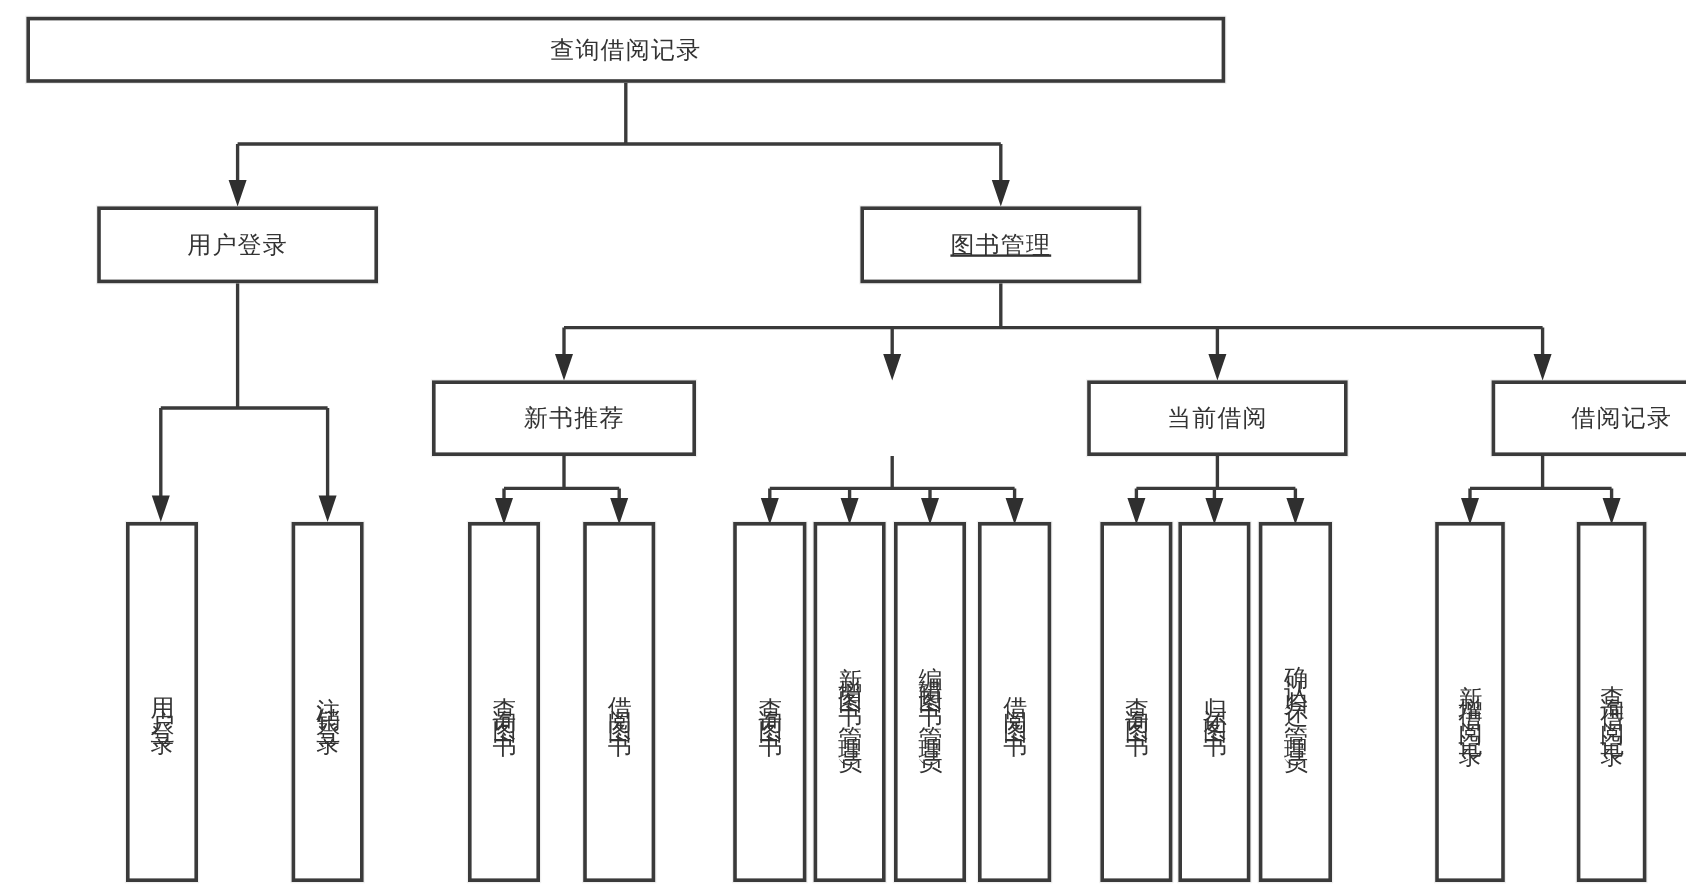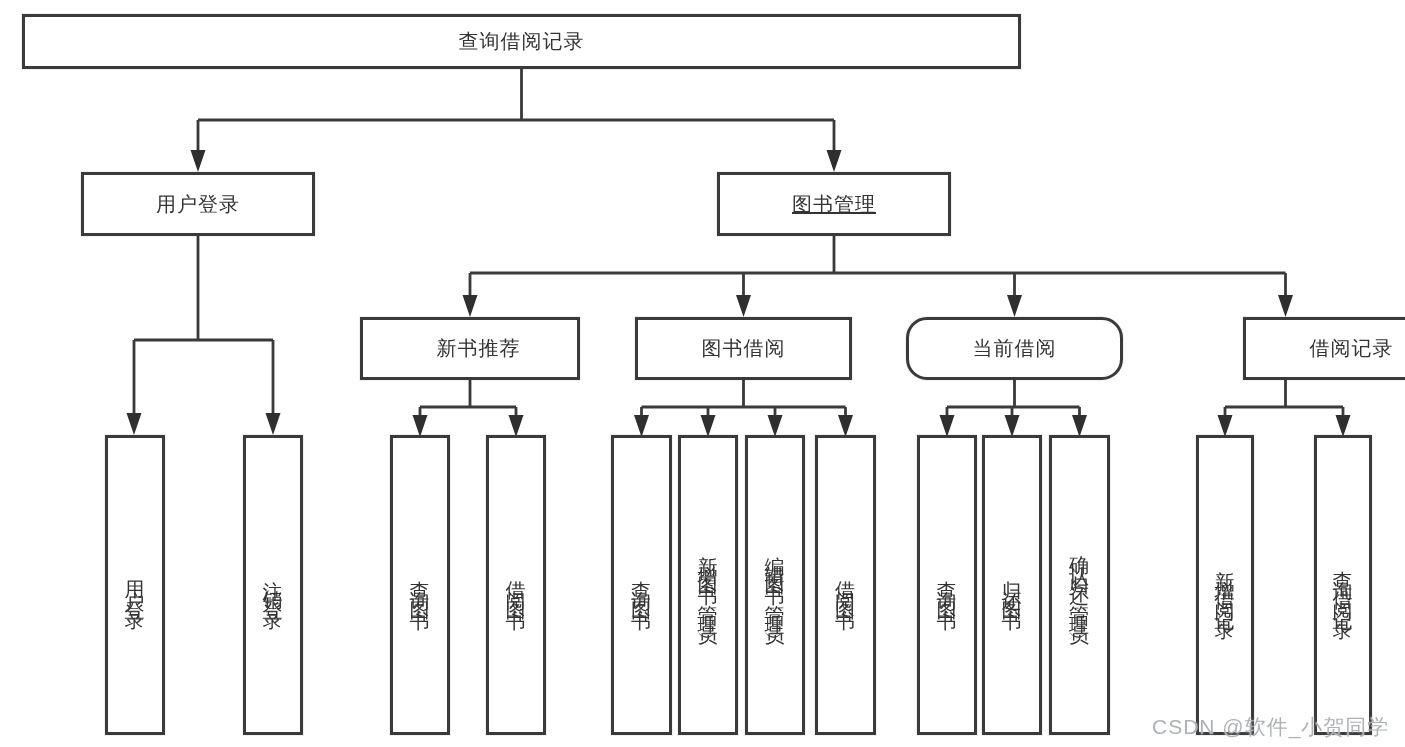--- a/index.html
+++ b/index.html
@@ -110,22 +110,21 @@
       M1217.5 415 L1232.5 415 L1225 437 Z
       M1335.5 415 L1350.5 415 L1343 437 Z"></path>
   </svg>
 
   <div class="hnode" style="left:22px; top:14px; width:999px; height:55px;">查询借阅记录</div>
 
   <div class="hnode" style="left:81px; top:172px; width:234px; height:64px;">用户登录</div>
   <div class="hnode" style="left:717px; top:172px; width:234px; height:64px;text-decoration:underline;">图书管理</div>
 
   <div class="hnode" style="left:360px; top:317px; width:220px; height:63px;padding-left:17px;">新书推荐</div>
-  <div class="hnode" style="left:635px; top:317px; width:217px; height:63px;">图书借阅</div>
-  <div class="hnode" style="left:906px; top:317px; width:217px; height:63px;border-radius:21px;">当前借阅</div>
+  <div class="hnode" style="left:906px; top:317px; width:217px; height:63px;">当前借阅</div>
   <div class="hnode" style="left:1243px; top:317px; width:217px; height:63px;">借阅记录</div>
 
   <div class="vnode" style="left:105px; width:60px;">
     <span class="vtext">用户登录</span>
   </div>
   <div class="vnode" style="left:243px; width:60px;">
     <span class="vtext">注销登录</span>
   </div>
 
   <div class="vnode" style="left:390px; width:60px;">
@@ -158,15 +157,14 @@
     <span class="vtext">确认归还（管理员）</span>
   </div>
 
   <div class="vnode" style="left:1196px; width:58px;">
     <span class="vtext">新增借阅记录</span>
   </div>
   <div class="vnode" style="left:1314px; width:58px;">
     <span class="vtext">查询借阅记录</span>
   </div>
 
-  <div class="watermark">CSDN @软件_小贺同学</div>
 
 </div>
 
 </body></html>

